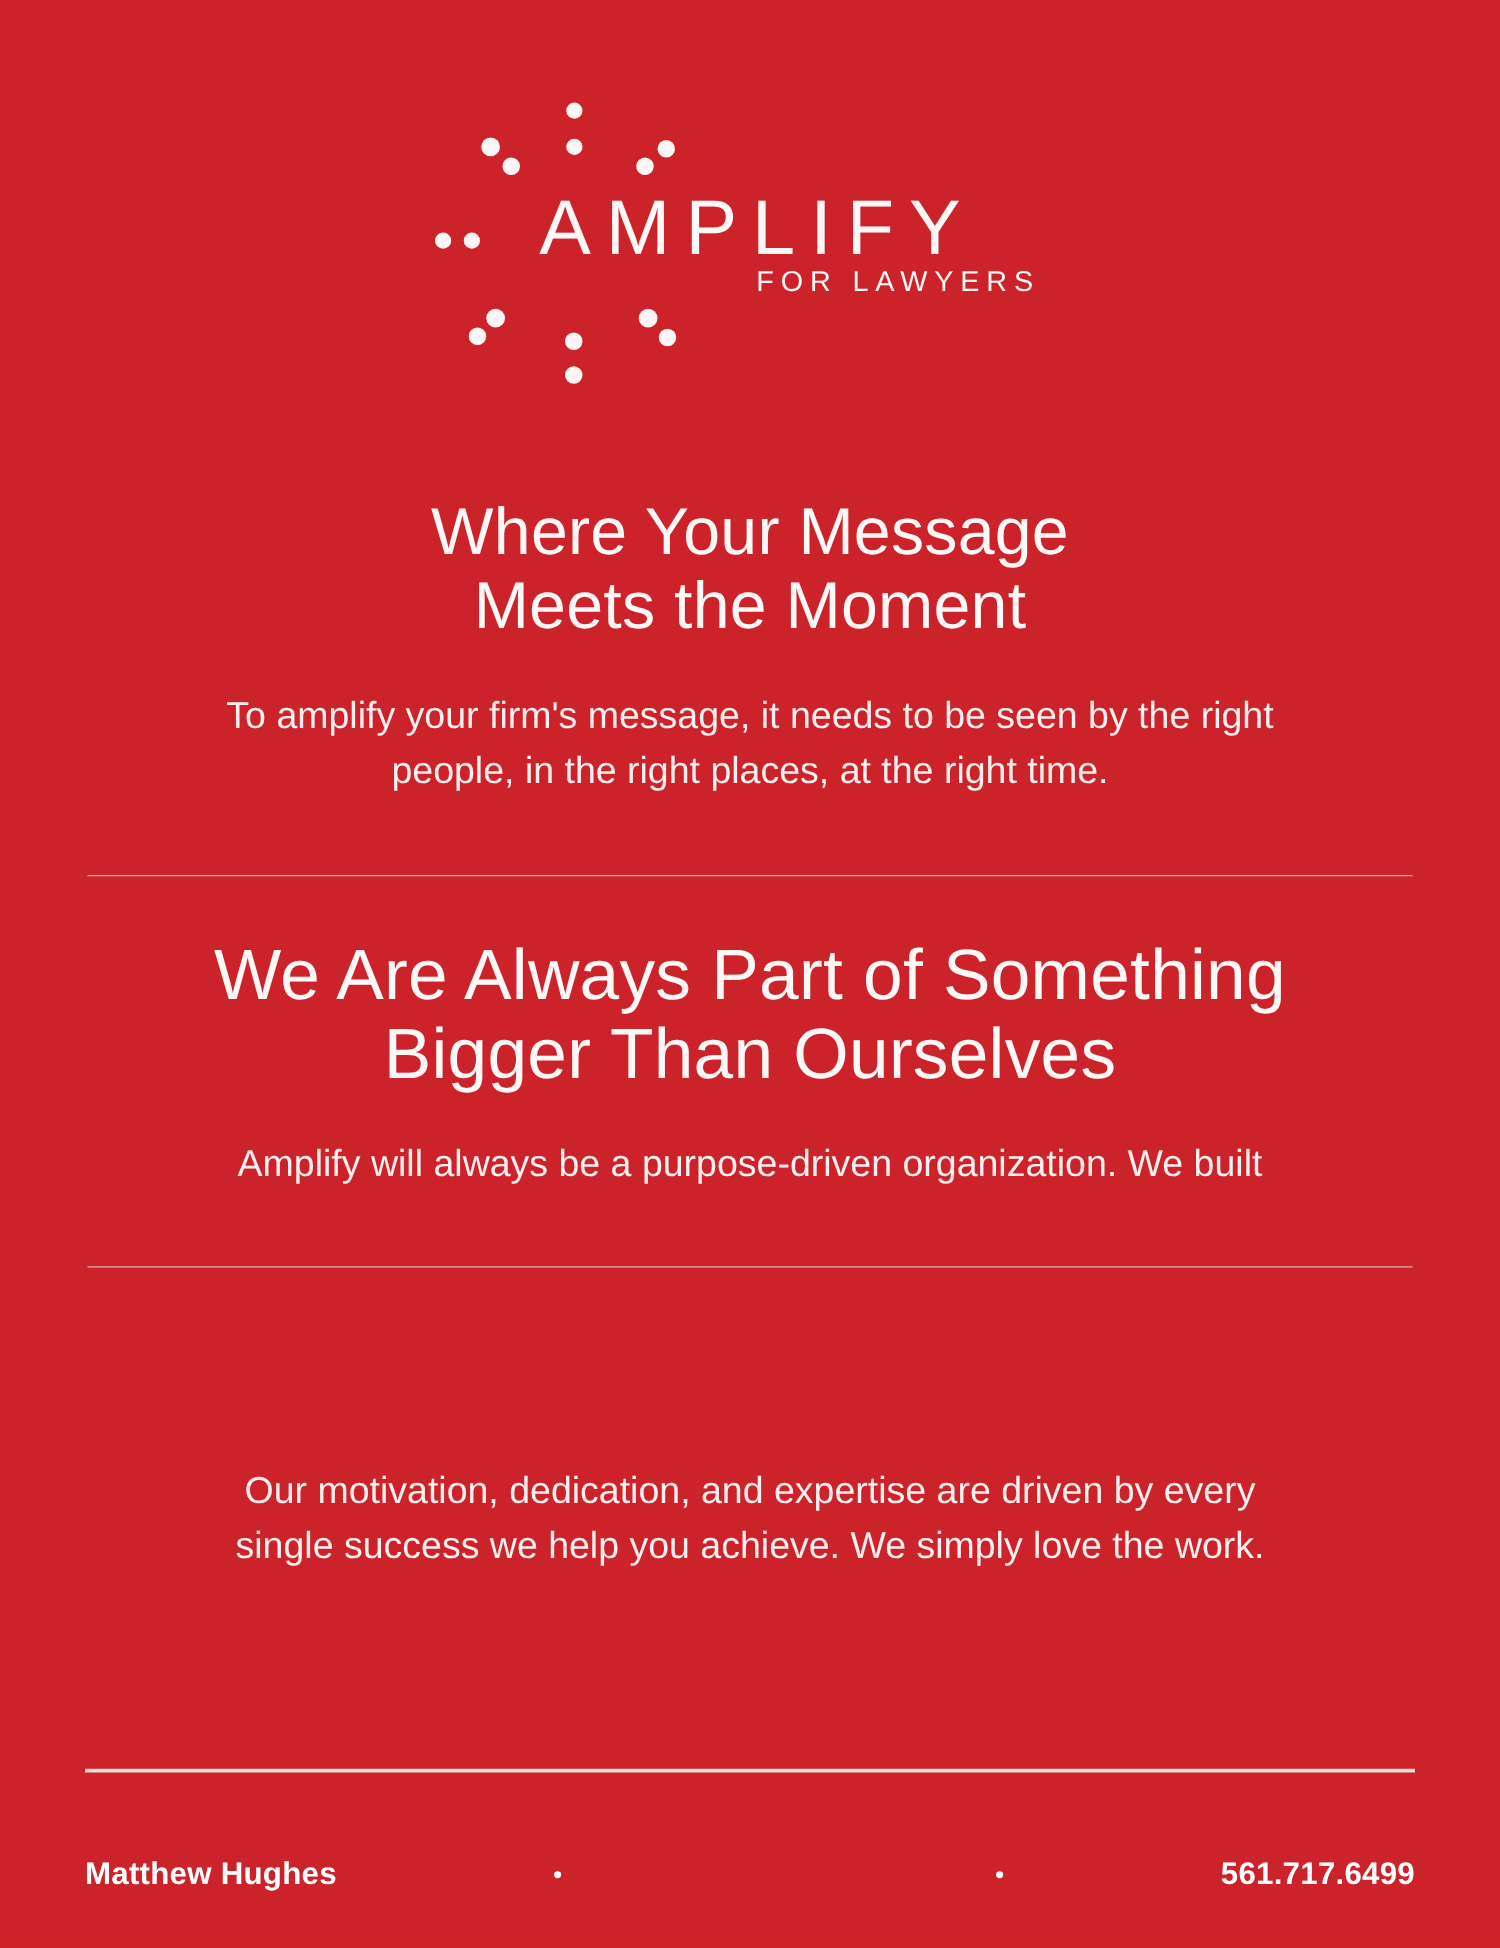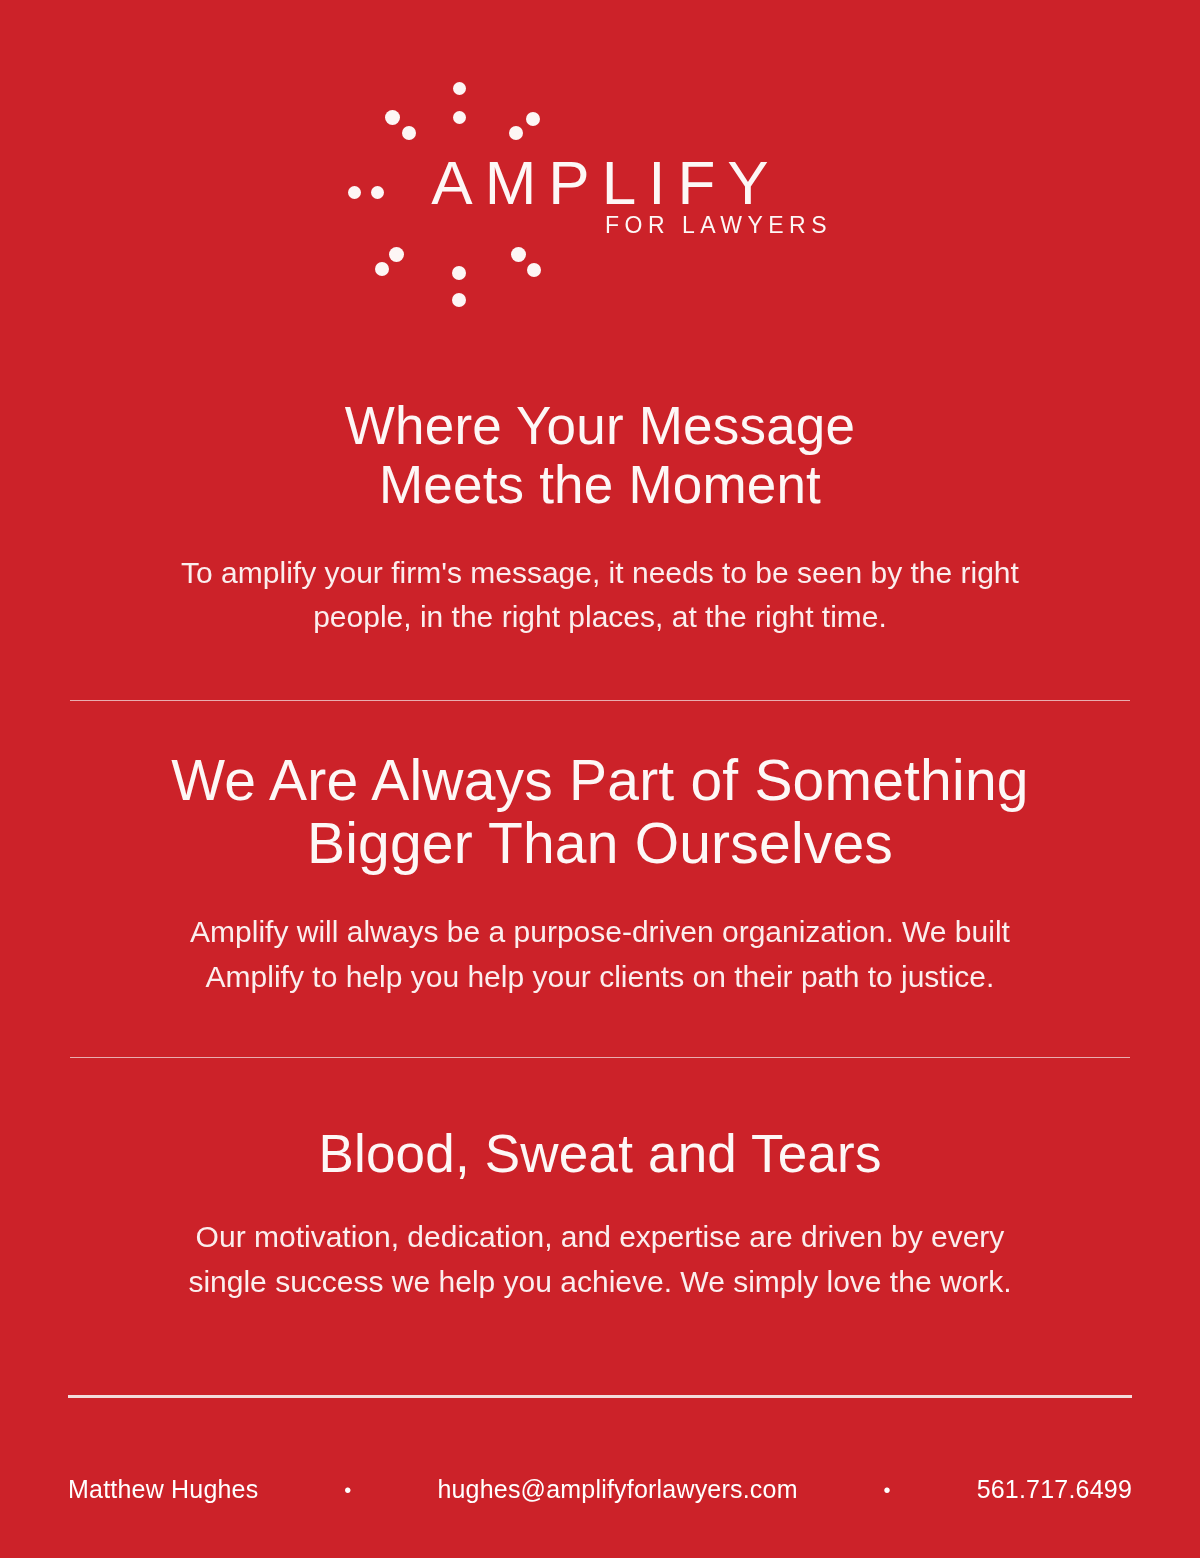--- a/index.html
+++ b/index.html
@@ -148,27 +148,27 @@
   }
 
   
   .footer-wrap {
     flex: 0 0 auto;
     padding-bottom: 42px;
   }
 
   .footer {
     width: 1064px;
-    margin: 12px auto;
+    margin: 2px auto;
     padding-top: 65px;
     display: flex;
     align-items: center;
     justify-content: space-between;
     font-family: "Liberation Sans", sans-serif;
-    font-weight: 400;
+    font-weight: 700;
     font-size: 25px;
     letter-spacing: 0.2px;
     color: #ffffff;
   }
 
   .footer-item { white-space: nowrap; }
 
   .footer-sep {
     font-size: 20px;
     line-height: 1;
@@ -220,46 +220,44 @@
 
     <hr class="divider divider-1">
 
     <div class="section section-2">
       <h2 class="section-title">
         <span>We Are Always Part of Something</span><br>
         <span>Bigger Than Ourselves</span>
       </h2>
       <p class="section-body">
         <span>Amplify will always be a purpose-driven organization. We built</span><br>
-        <span>Amplify to help you help your clients on their path to justice.</span>
       </p>
     </div>
 
     <hr class="divider divider-2">
 
     <div class="section section-3">
       <h2 class="section-title">
-        <span>Blood, Sweat and Tears</span><br>
+        <br>
       </h2>
       <p class="section-body">
         <span>Our motivation, dedication, and expertise are driven by every</span><br>
         <span>single success we help you achieve. We simply love the work.</span>
       </p>
     </div>
 
   </div>
 
   <div class="footer-wrap">
     <hr class="footer-divider">
     <div class="footer">
       <span class="footer-item">Matthew Hughes</span>
       <span class="spacer"></span>
       <span class="footer-sep">•</span>
       <span class="spacer"></span>
-      <span class="footer-item">hughes@amplifyforlawyers.com</span>
       <span class="spacer"></span>
       <span class="footer-sep">•</span>
       <span class="spacer"></span>
       <span class="footer-item">561.717.6499</span>
     </div>
   </div>
 
 </div>
 
 </body></html>

